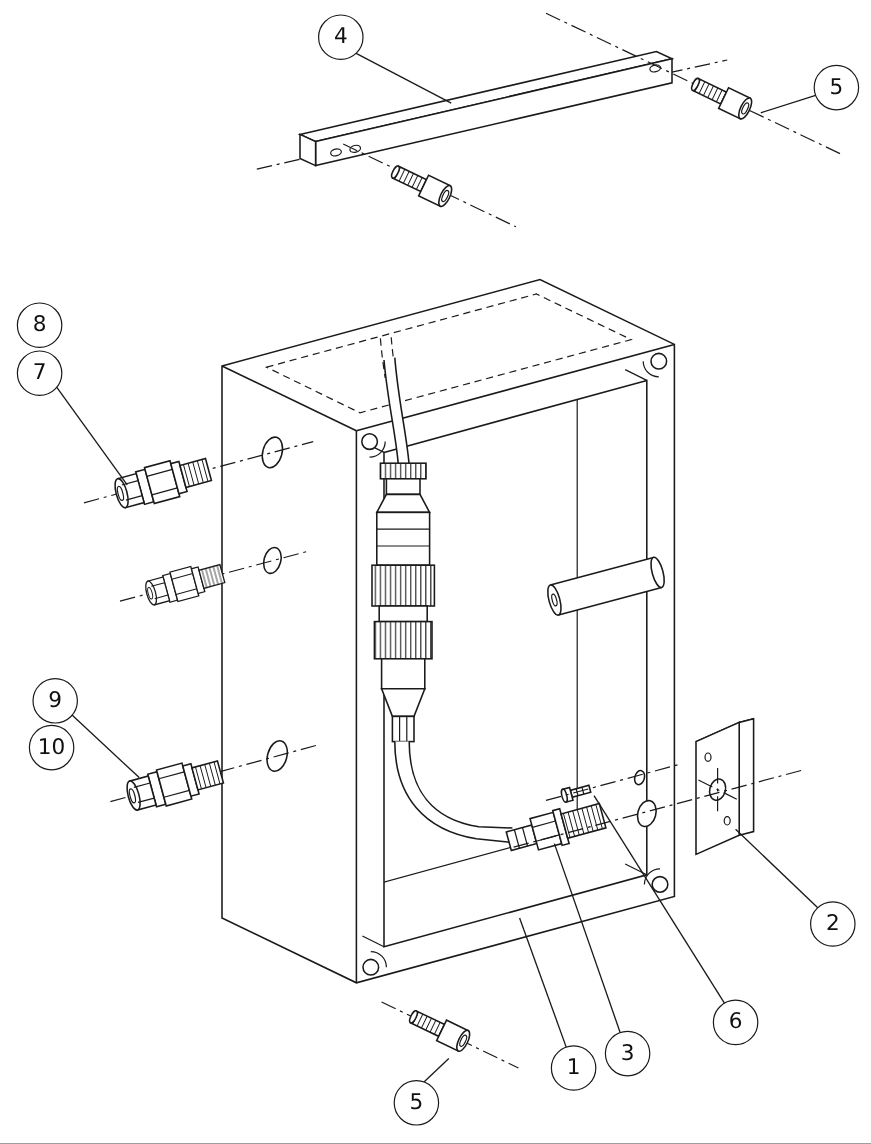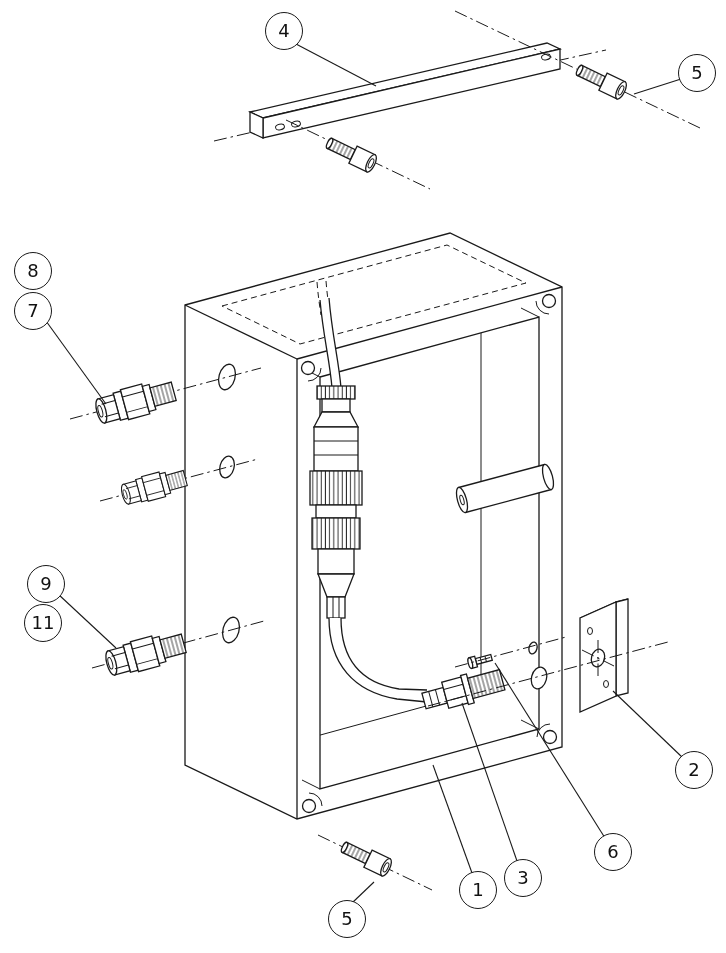--- a/index.html
+++ b/index.html
@@ -228,21 +228,21 @@
 <div class="balloon" style="left:14px;top:252px">
       <span>8</span>
     </div>
 <div class="balloon" style="left:14px;top:292px">
       <span>7</span>
     </div>
 <div class="balloon" style="left:27px;top:565px">
       <span>9</span>
     </div>
 <div class="balloon" style="left:24px;top:604px">
-      <span>11</span>
+      <span>10</span>
     </div>
 <div class="balloon" style="left:675px;top:751px">
       <span>2</span>
     </div>
 <div class="balloon" style="left:594px;top:833px">
       <span>6</span>
     </div>
 <div class="balloon" style="left:504px;top:859px">
       <span>3</span>
     </div>

